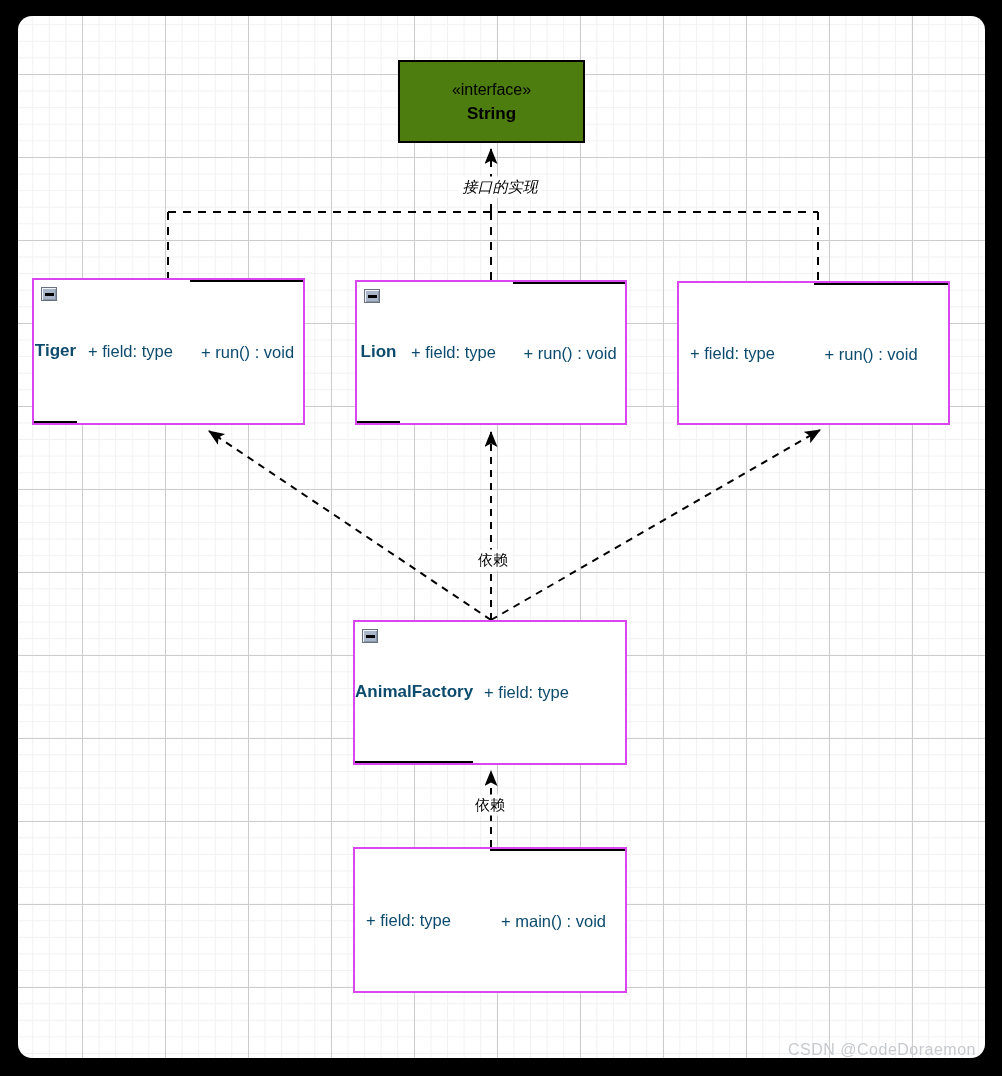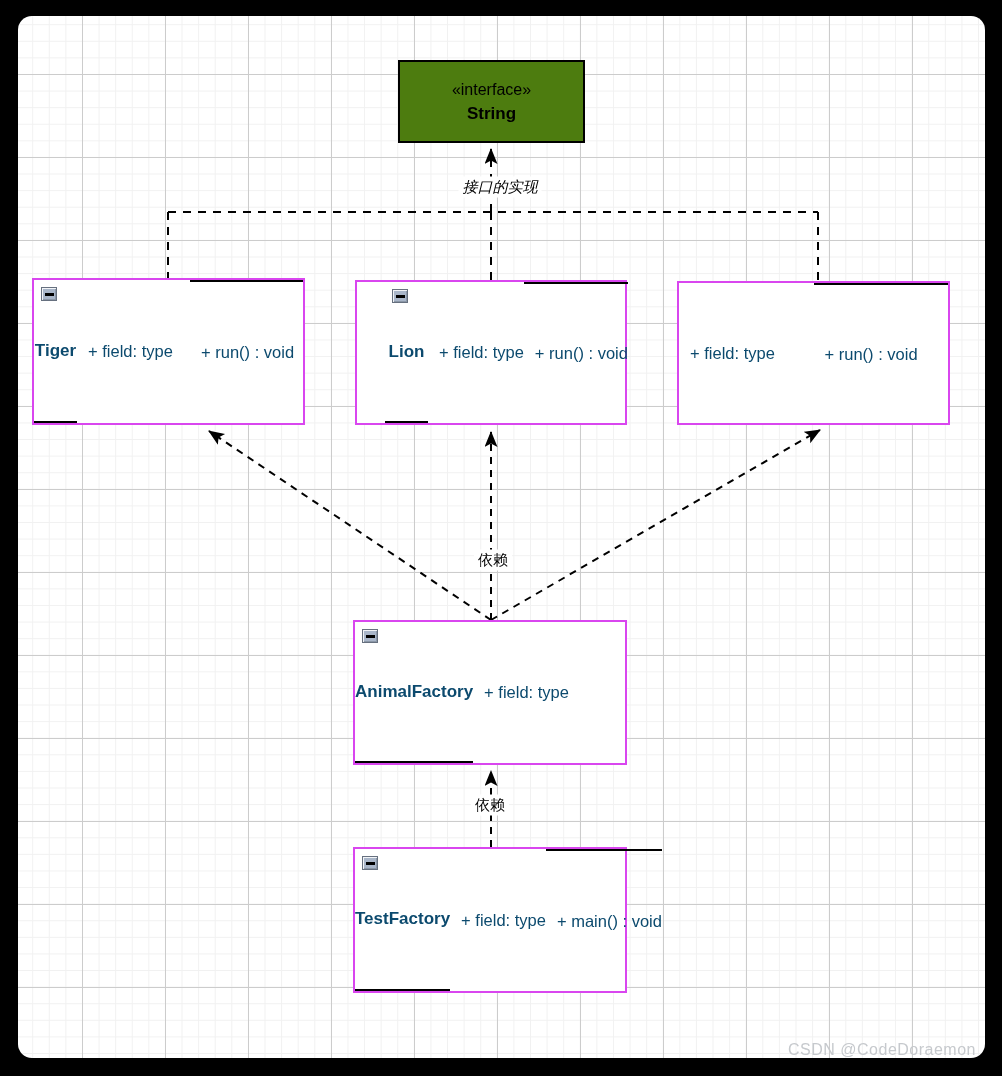--- a/index.html
+++ b/index.html
@@ -98,21 +98,21 @@
     <div class="uml-header">
       <span class="collapse">
           <span class="minus"></span>
         </span>
       <span>Tiger</span>
     </div>
     <div class="uml-row">+ field: type</div>
     <div class="uml-row method">+ run() : void</div>
   </div>
 
-  <div class="uml-class" style="left:355px;top:280px;width:272px;height:145px;padding-left:28px;">
+  <div class="uml-class" style="left:355px;top:280px;width:272px;height:145px;">
     <div class="uml-header">
       <span class="collapse">
           <span class="minus"></span>
         </span>
       <span>Lion</span>
     </div>
     <div class="uml-row">+ field: type</div>
     <div class="uml-row method">+ run() : void</div>
   </div>
 
@@ -125,26 +125,20 @@
     <div class="uml-header">
       <span class="collapse">
           <span class="minus"></span>
         </span>
       <span>AnimalFactory</span>
     </div>
     <div class="uml-row">+ field: type</div>
   </div>
 
   <div class="uml-class" style="left:353px;top:847px;width:274px;height:146px;">
-    <div class="uml-header">
-      <span class="collapse">
-          <span class="minus"></span>
-        </span>
-      <span>TestFactory</span>
-    </div>
     <div class="uml-row">+ field: type</div>
     <div class="uml-row method">+ main() : void</div>
   </div>
 
   <div class="edge-label" style="left:500px;top:187px;font-style:italic;">接口的实现</div>
   <div class="edge-label" style="left:493px;top:560px;">依赖</div>
   <div class="edge-label" style="left:490px;top:805px;">依赖</div>
 
   <div class="watermark">CSDN @CodeDoraemon</div>
 </div>

